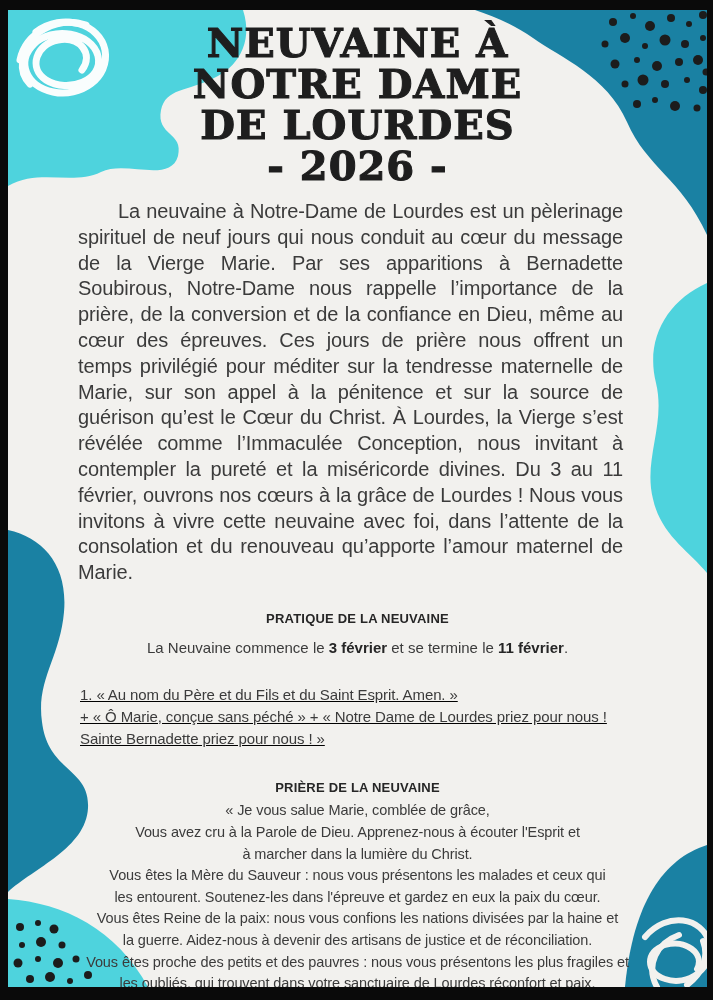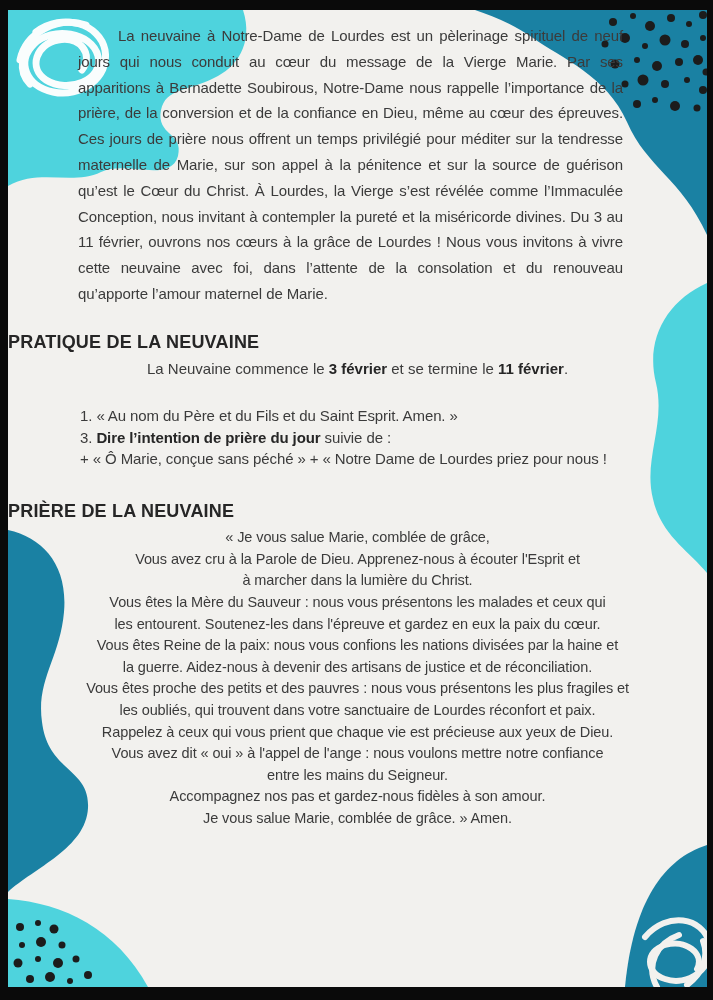--- a/index.html
+++ b/index.html
@@ -29,34 +29,34 @@
   .blob-bl{left:0;bottom:0;}
   .blob-br{right:0;bottom:0;}
   .content{position:relative;z-index:1;}
   .title{
     font-family:"DejaVu Serif",serif;font-weight:bold;
     font-size:40px;line-height:41px;letter-spacing:1px;
     color:var(--title-ink);text-align:center;white-space:pre-line;
     margin-top:12px;-webkit-text-stroke:1.1px var(--title-ink);
   }
   .intro{
-    font-size:15px;line-height:25.8px;color:var(--ink);
+    font-size:20px;line-height:25.8px;color:var(--ink);
     text-align:justify;text-indent:40px;
     margin:13px 84px 0 70px;letter-spacing:-0.1px;
   }
   .section-heading{
-    text-align:left;font-weight:bold;font-size:18px;
+    text-align:center;font-weight:bold;font-size:13px;
     color:var(--ink-strong);margin-top:25px;letter-spacing:0.2px;
   }
   .schedule{
     text-align:center;font-size:15px;line-height:26px;
-    color:var(--ink);margin-top:3px;
+    color:var(--ink);margin-top:9px;
   }
   .schedule .bold,.step .bold{font-weight:bold;color:var(--ink-strong);}
-  .steps{margin:23px 58px 0 72px;}
+  .steps{margin:23px 58px 0 72px;text-decoration:underline;}
   .step{font-size:15px;line-height:21.8px;color:var(--ink);letter-spacing:-0.1px;}
   .prayer-heading{margin-top:31px;}
   .prayer-text{
     text-align:center;white-space:pre-line;
     font-size:14.5px;line-height:21.6px;color:var(--ink);
     margin:5px 42px 0 42px;letter-spacing:-0.1px;
   }
 </style>
 </head>
 <body>
@@ -142,31 +142,35 @@
         </defs>
       <path fill="var(--teal-dark)" d="M90,0 C46,14 16,58 8,142 L90,142 Z"></path>
       <g clip-path="url(#brclip)" fill="none" stroke="var(--page-bg)" stroke-width="6" stroke-linecap="round">
         <path d="M28 92 C50 66 86 72 92 98 C98 124 70 142 48 134 C28 128 28 106 48 100 C68 94 88 108 80 124"></path>
         <path d="M40 142 C28 120 40 98 62 90"></path>
         <path d="M70 140 C86 128 92 112 86 96"></path>
       </g>
     </svg>
 
     <div class="content">
+      <div class="title">NEUVAINE À
+NOTRE DAME
+DE LOURDES
+- 2026 -</div>
 
       <p class="intro">La neuvaine à Notre-Dame de Lourdes est un pèlerinage spirituel de neuf jours qui nous conduit au cœur du message de la Vierge Marie. Par ses apparitions à Bernadette Soubirous, Notre-Dame nous rappelle l’importance de la prière, de la conversion et de la confiance en Dieu, même au cœur des épreuves. Ces jours de prière nous offrent un temps privilégié pour méditer sur la tendresse maternelle de Marie, sur son appel à la pénitence et sur la source de guérison qu’est le Cœur du Christ. À Lourdes, la Vierge s’est révélée comme l’Immaculée Conception, nous invitant à contempler la pureté et la miséricorde divines. Du 3 au 11 février, ouvrons nos cœurs à la grâce de Lourdes ! Nous vous invitons à vivre cette neuvaine avec foi, dans l’attente de la consolation et du renouveau qu’apporte l’amour maternel de Marie.</p>
 
       <div class="section-heading">PRATIQUE DE LA NEUVAINE</div>
 
       <div class="schedule"><span>La Neuvaine commence le </span><span class="bold">3 février</span><span> et se termine le </span><span class="bold">11 février</span><span>.</span></div>
 
       <div class="steps">
         <div class="step"><span>1. « Au nom du Père et du Fils et du Saint Esprit. Amen. »</span><span class="bold"></span><span></span></div>
-        <div class="step"><span>3. </span><span class="bold">Dire l’intention de prière du jour</span><span> suivie de :</span></div>
         <div class="step"><span>+ « Ô Marie, conçue sans péché » + « Notre Dame de Lourdes priez pour nous !</span><span class="bold"></span><span></span></div>
+        <div class="step"><span>Sainte Bernadette priez pour nous ! »</span><span class="bold"></span><span></span></div>
       </div>
 
       <div class="section-heading prayer-heading">PRIÈRE DE LA NEUVAINE</div>
 
       <div class="prayer-text">« Je vous salue Marie, comblée de grâce,
 Vous avez cru à la Parole de Dieu. Apprenez-nous à écouter l'Esprit et
 à marcher dans la lumière du Christ.
 Vous êtes la Mère du Sauveur : nous vous présentons les malades et ceux qui
 les entourent. Soutenez-les dans l'épreuve et gardez en eux la paix du cœur.
 Vous êtes Reine de la paix: nous vous confions les nations divisées par la haine et

